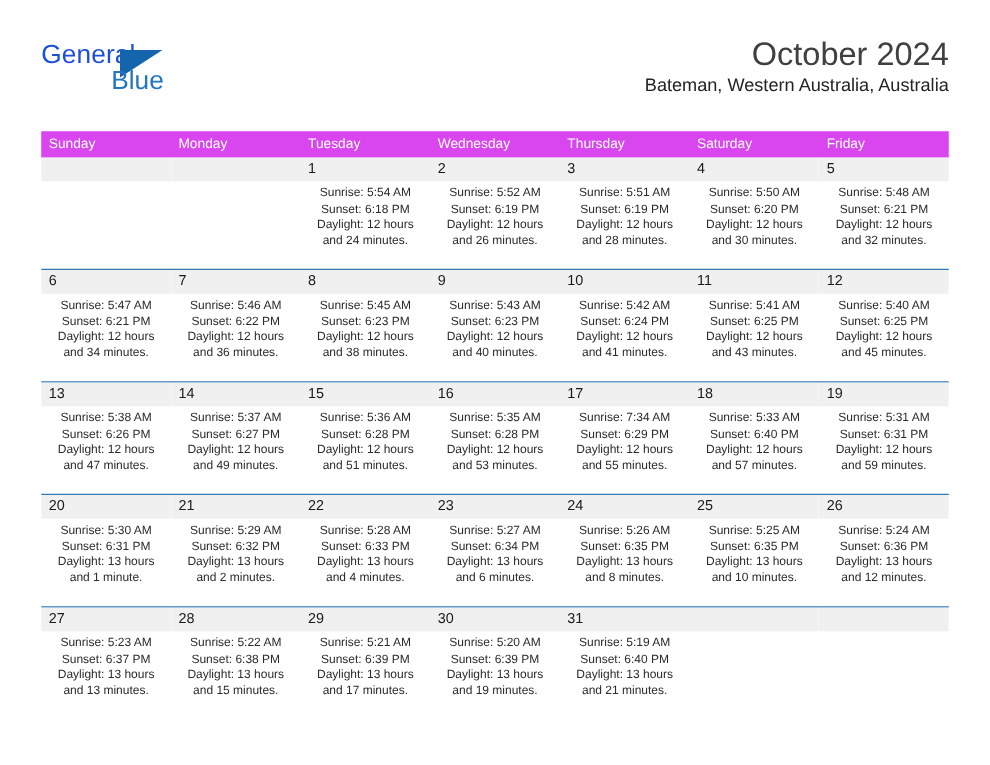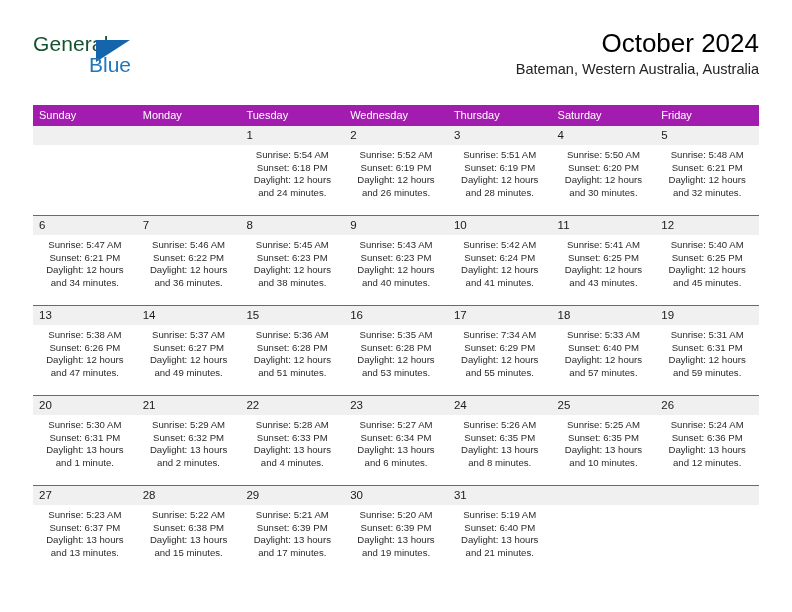--- a/index.html
+++ b/index.html
@@ -35,21 +35,21 @@
     top: 4px;
     width: 120px;
     height: 52px;
   }
   .brand-general {
     position: absolute;
     left: 0;
     top: 0;
     font-size: 21px;
     letter-spacing: 0.1px;
-    color: #14532d;
+    color: #1d4ed8;
     font-family: "Liberation Sans", sans-serif;
   }
   .brand-blue {
     position: absolute;
     left: 28px;
     top: 21px;
     font-size: 21px;
     color: #2176bd;
     font-family: "Liberation Sans", sans-serif;
     margin-left: 28px;
@@ -66,21 +66,21 @@
 
   .title-wrap {
     position: absolute;
     right: 0;
     top: 0;
     text-align: right;
   }
   .cal-title {
     font-size: 26px;
     font-weight: normal;
-    color: #000000;
+    color: #404040;
     line-height: 30px;
     white-space: nowrap;
   }
   .cal-subtitle {
     margin-top: 2px;
     font-size: 14.5px;
     font-weight: normal;
     color: #232323;
     line-height: 18px;
     white-space: nowrap;
@@ -88,21 +88,21 @@
 
   
   .calendar {
     position: absolute;
     left: 33px;
     top: 105px;
     width: 726px;
   }
   .dow-row {
     display: flex;
-    background: #a21caf;
+    background: #d946ef;
     height: 21px;
   }
   .dow-cell {
     flex: 1 1 0;
     color: #ffffff;
     font-size: 11px;
     line-height: 21px;
     padding-left: 6px;
     box-sizing: border-box;
     white-space: nowrap;

